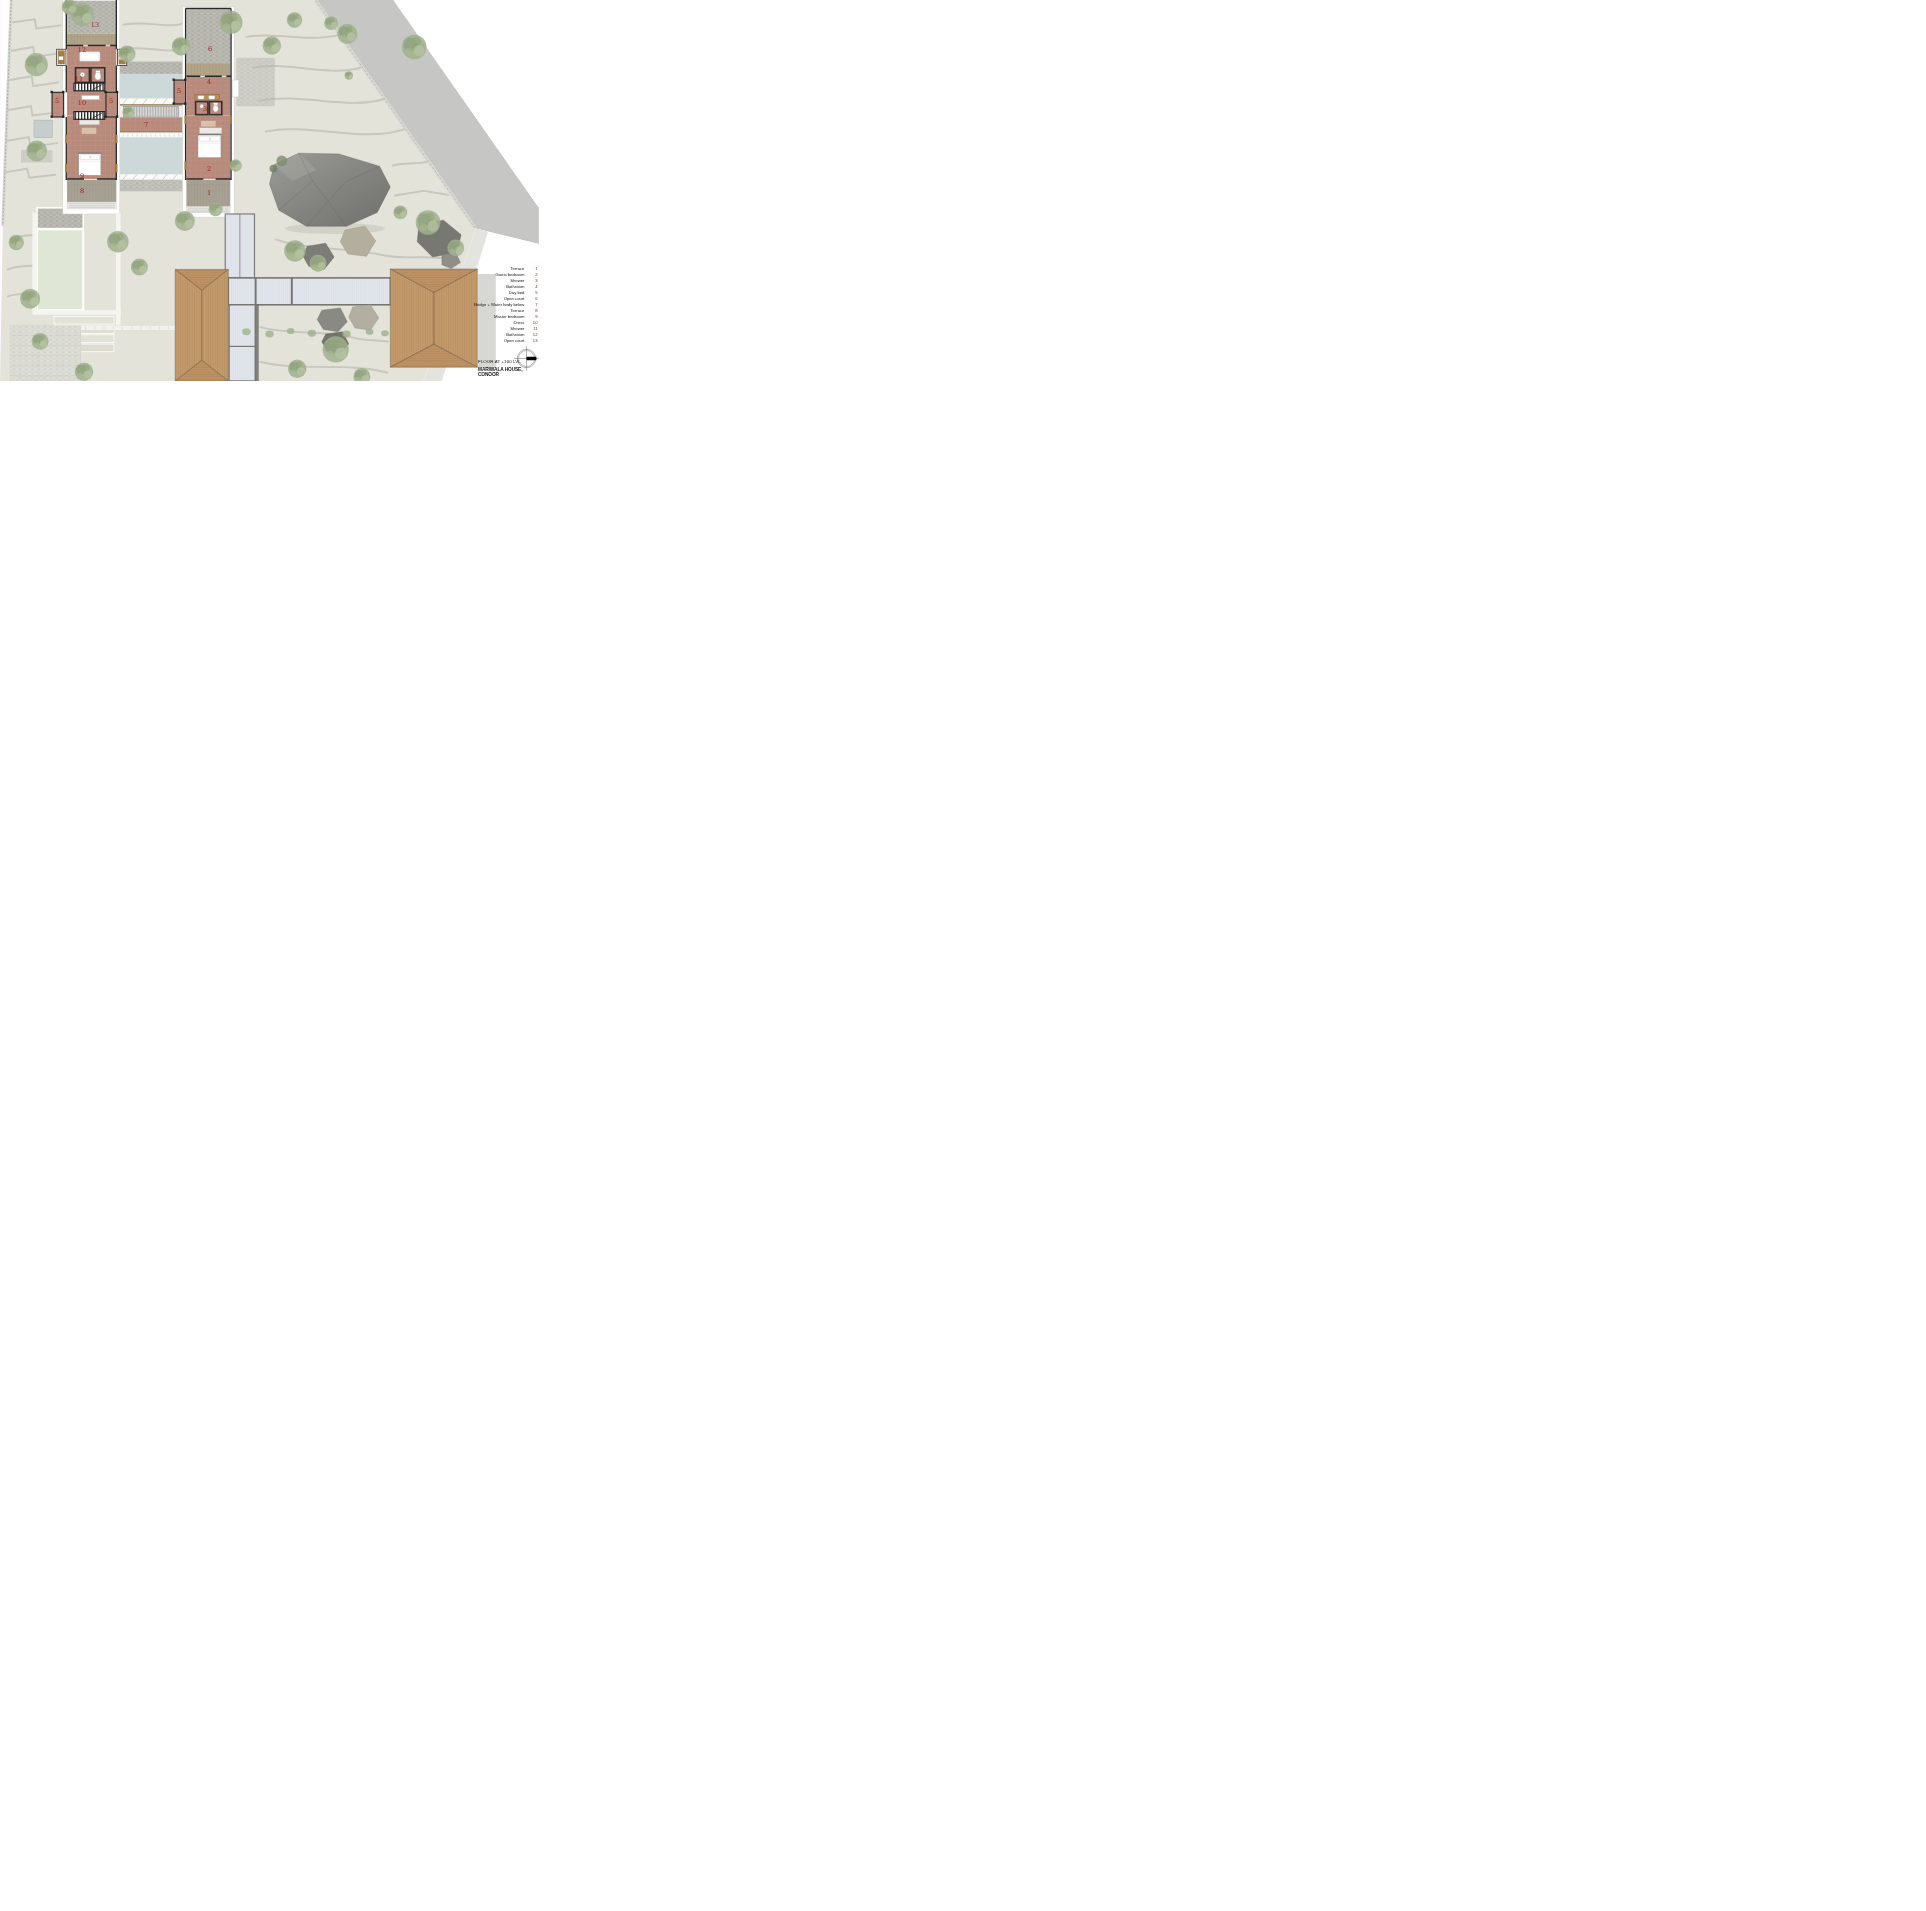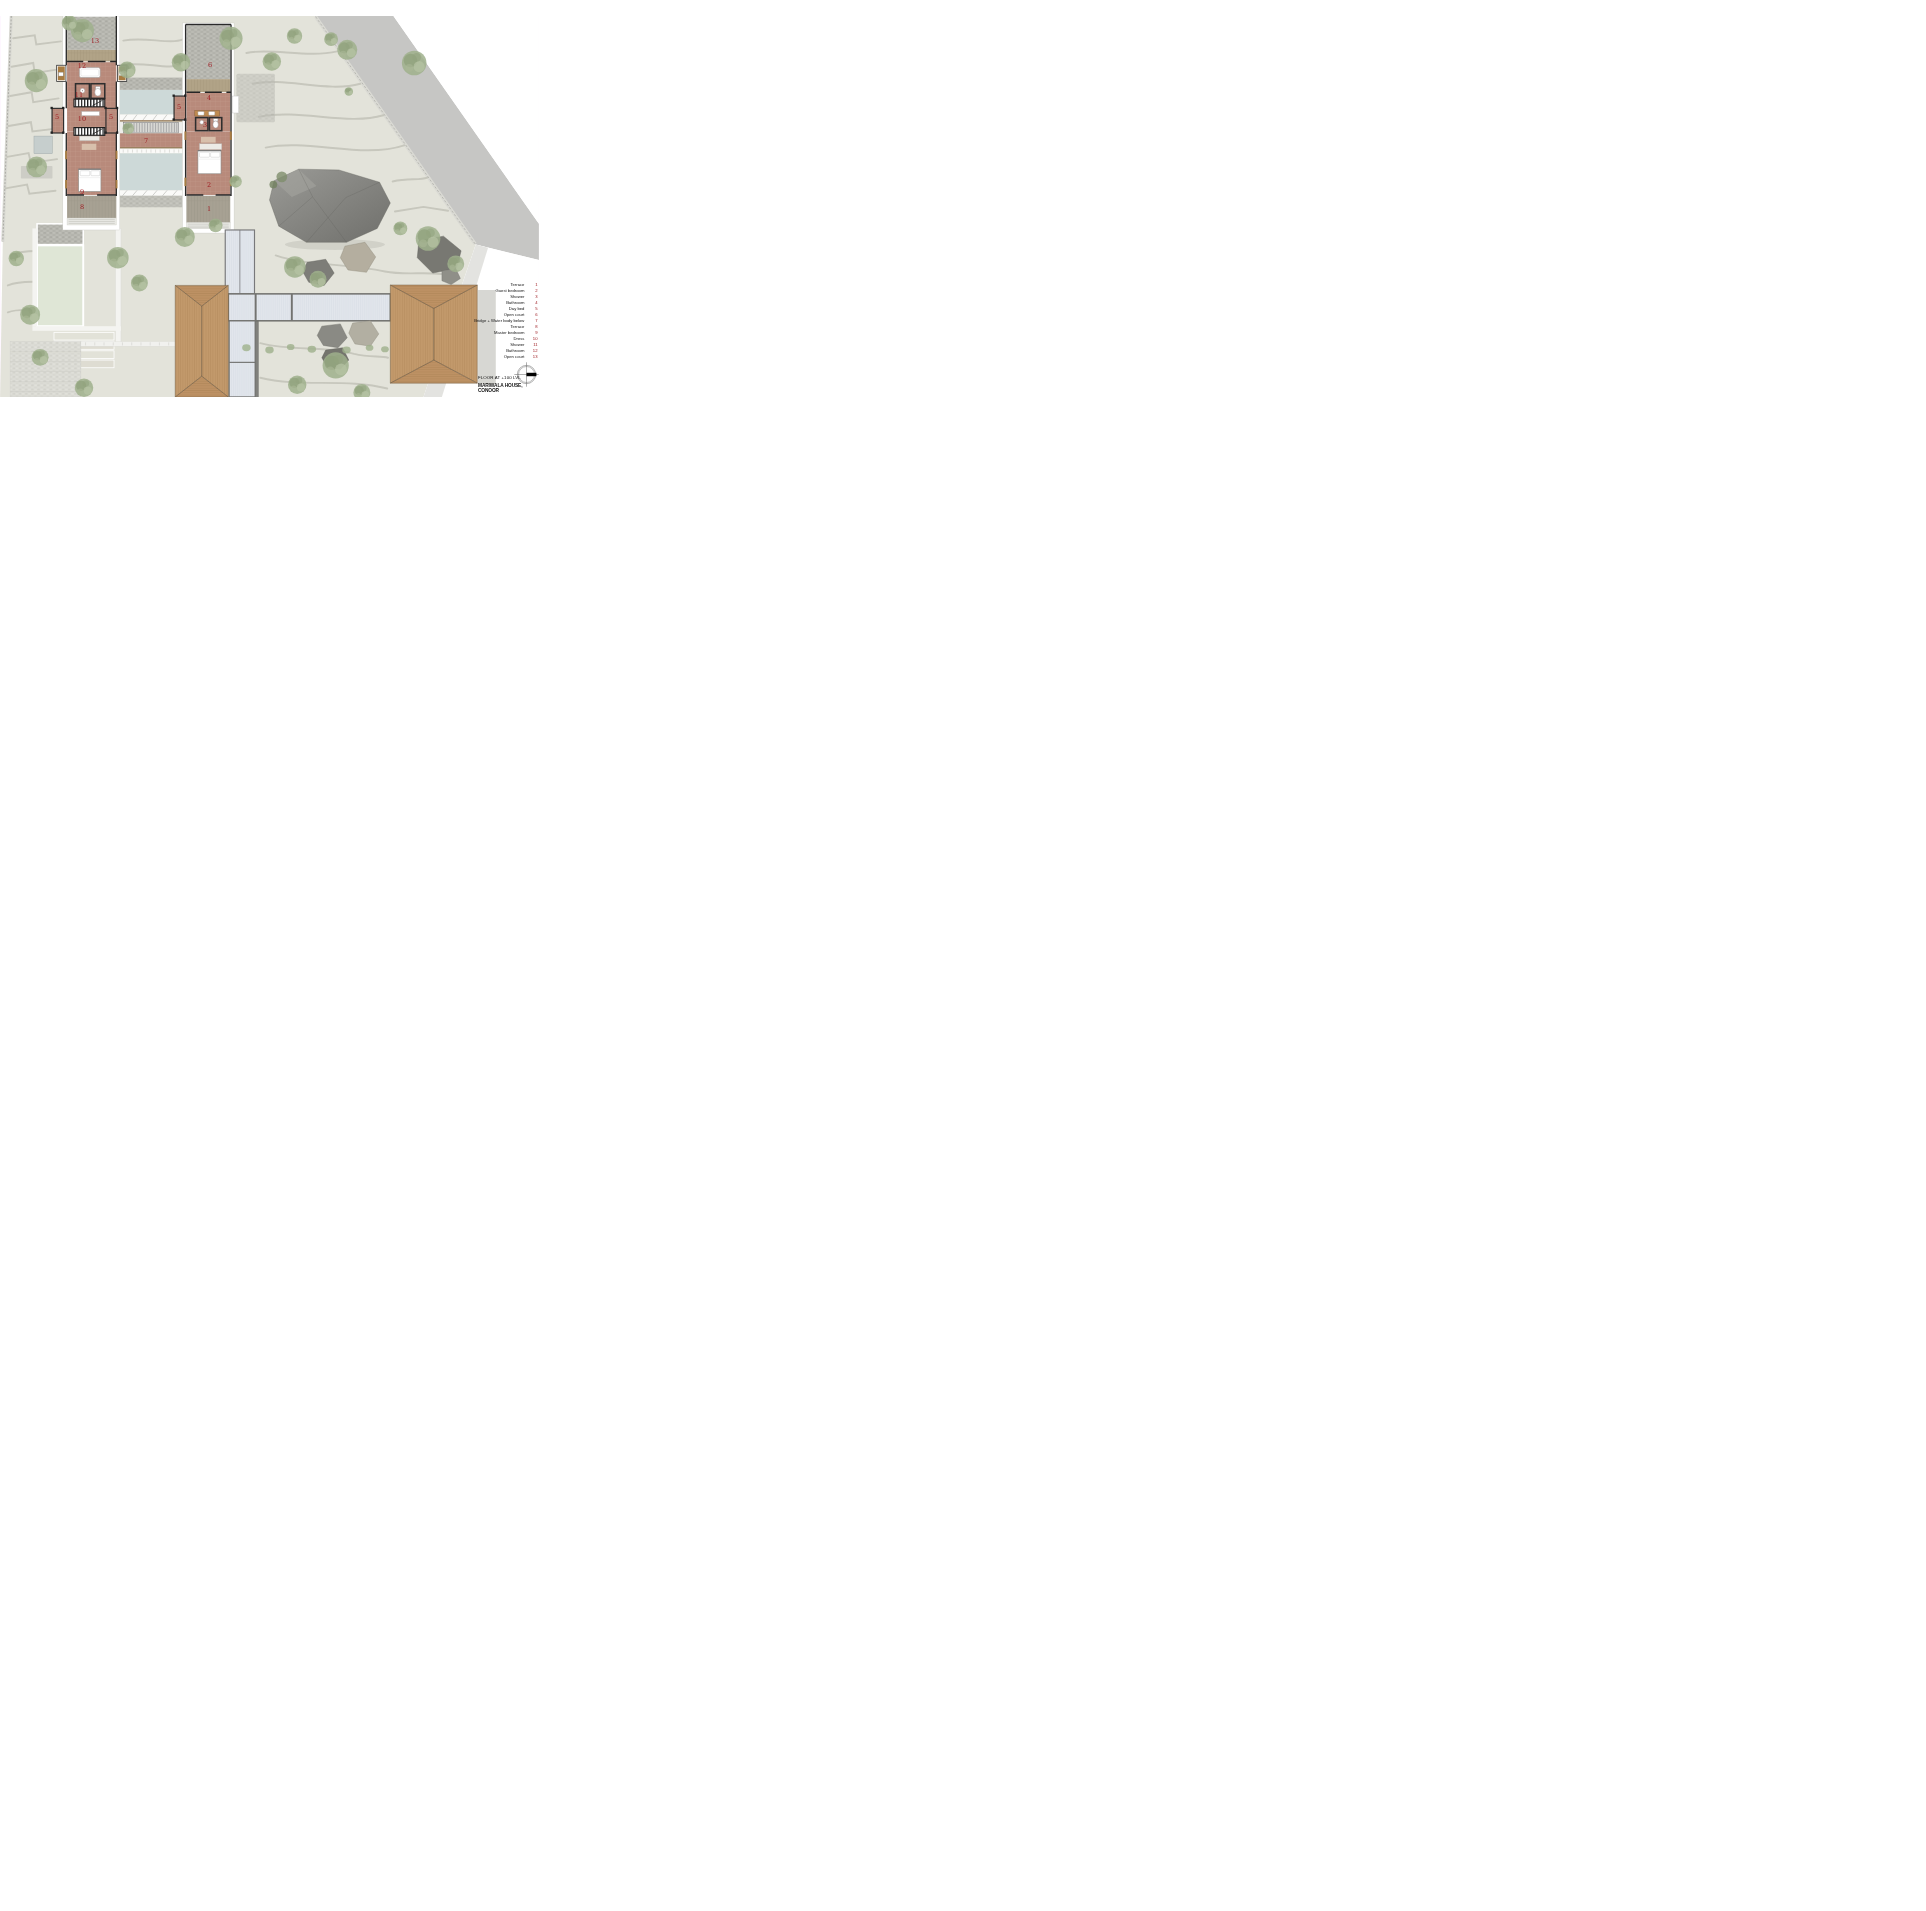--- a/index.html
+++ b/index.html
@@ -1,16 +1,16 @@
 <!DOCTYPE html>
 <html style="font-size:6.2px"><head>
 <meta charset="utf-8">
 <style>
   html,body{margin:0;padding:0;background:#ffffff;font-family:"Liberation Sans",sans-serif;}
-  #canvas{position:relative;width:539px;height:381px;background:#f0abfc;overflow:hidden;margin-top:16px;}
+  #canvas{position:relative;width:539px;height:381px;background:#f0abfc;overflow:hidden;}
   #plan-svg{position:absolute;left:0;top:0;}
   .room-num{position:absolute;transform:translate(-50%,-50%);font-family:"DejaVu Serif",serif;
             font-size:6.5px;color:#9e1b21;line-height:1;white-space:nowrap;}
   #legend{position:absolute;right:1.5px;top:266px;display:flex;flex-direction:column;}
   .lg-row{display:flex;justify-content:flex-end;align-items:baseline;height:6px;}
   .lg-label{font-size:4.2px;color:#141414;text-align:right;}
   .lg-num{font-size:4.2px;color:#9e1b21;width:8.5px;text-align:right;margin-left:4.6px;}
   #title-block{position:absolute;left:478px;top:359px;color:#111;}
   #floor-label{font-size:4.4px;letter-spacing:0.1px;margin-bottom:2.7px;}
   #project-title{font-size:4.8px;font-weight:bold;letter-spacing:-0.1px;}

